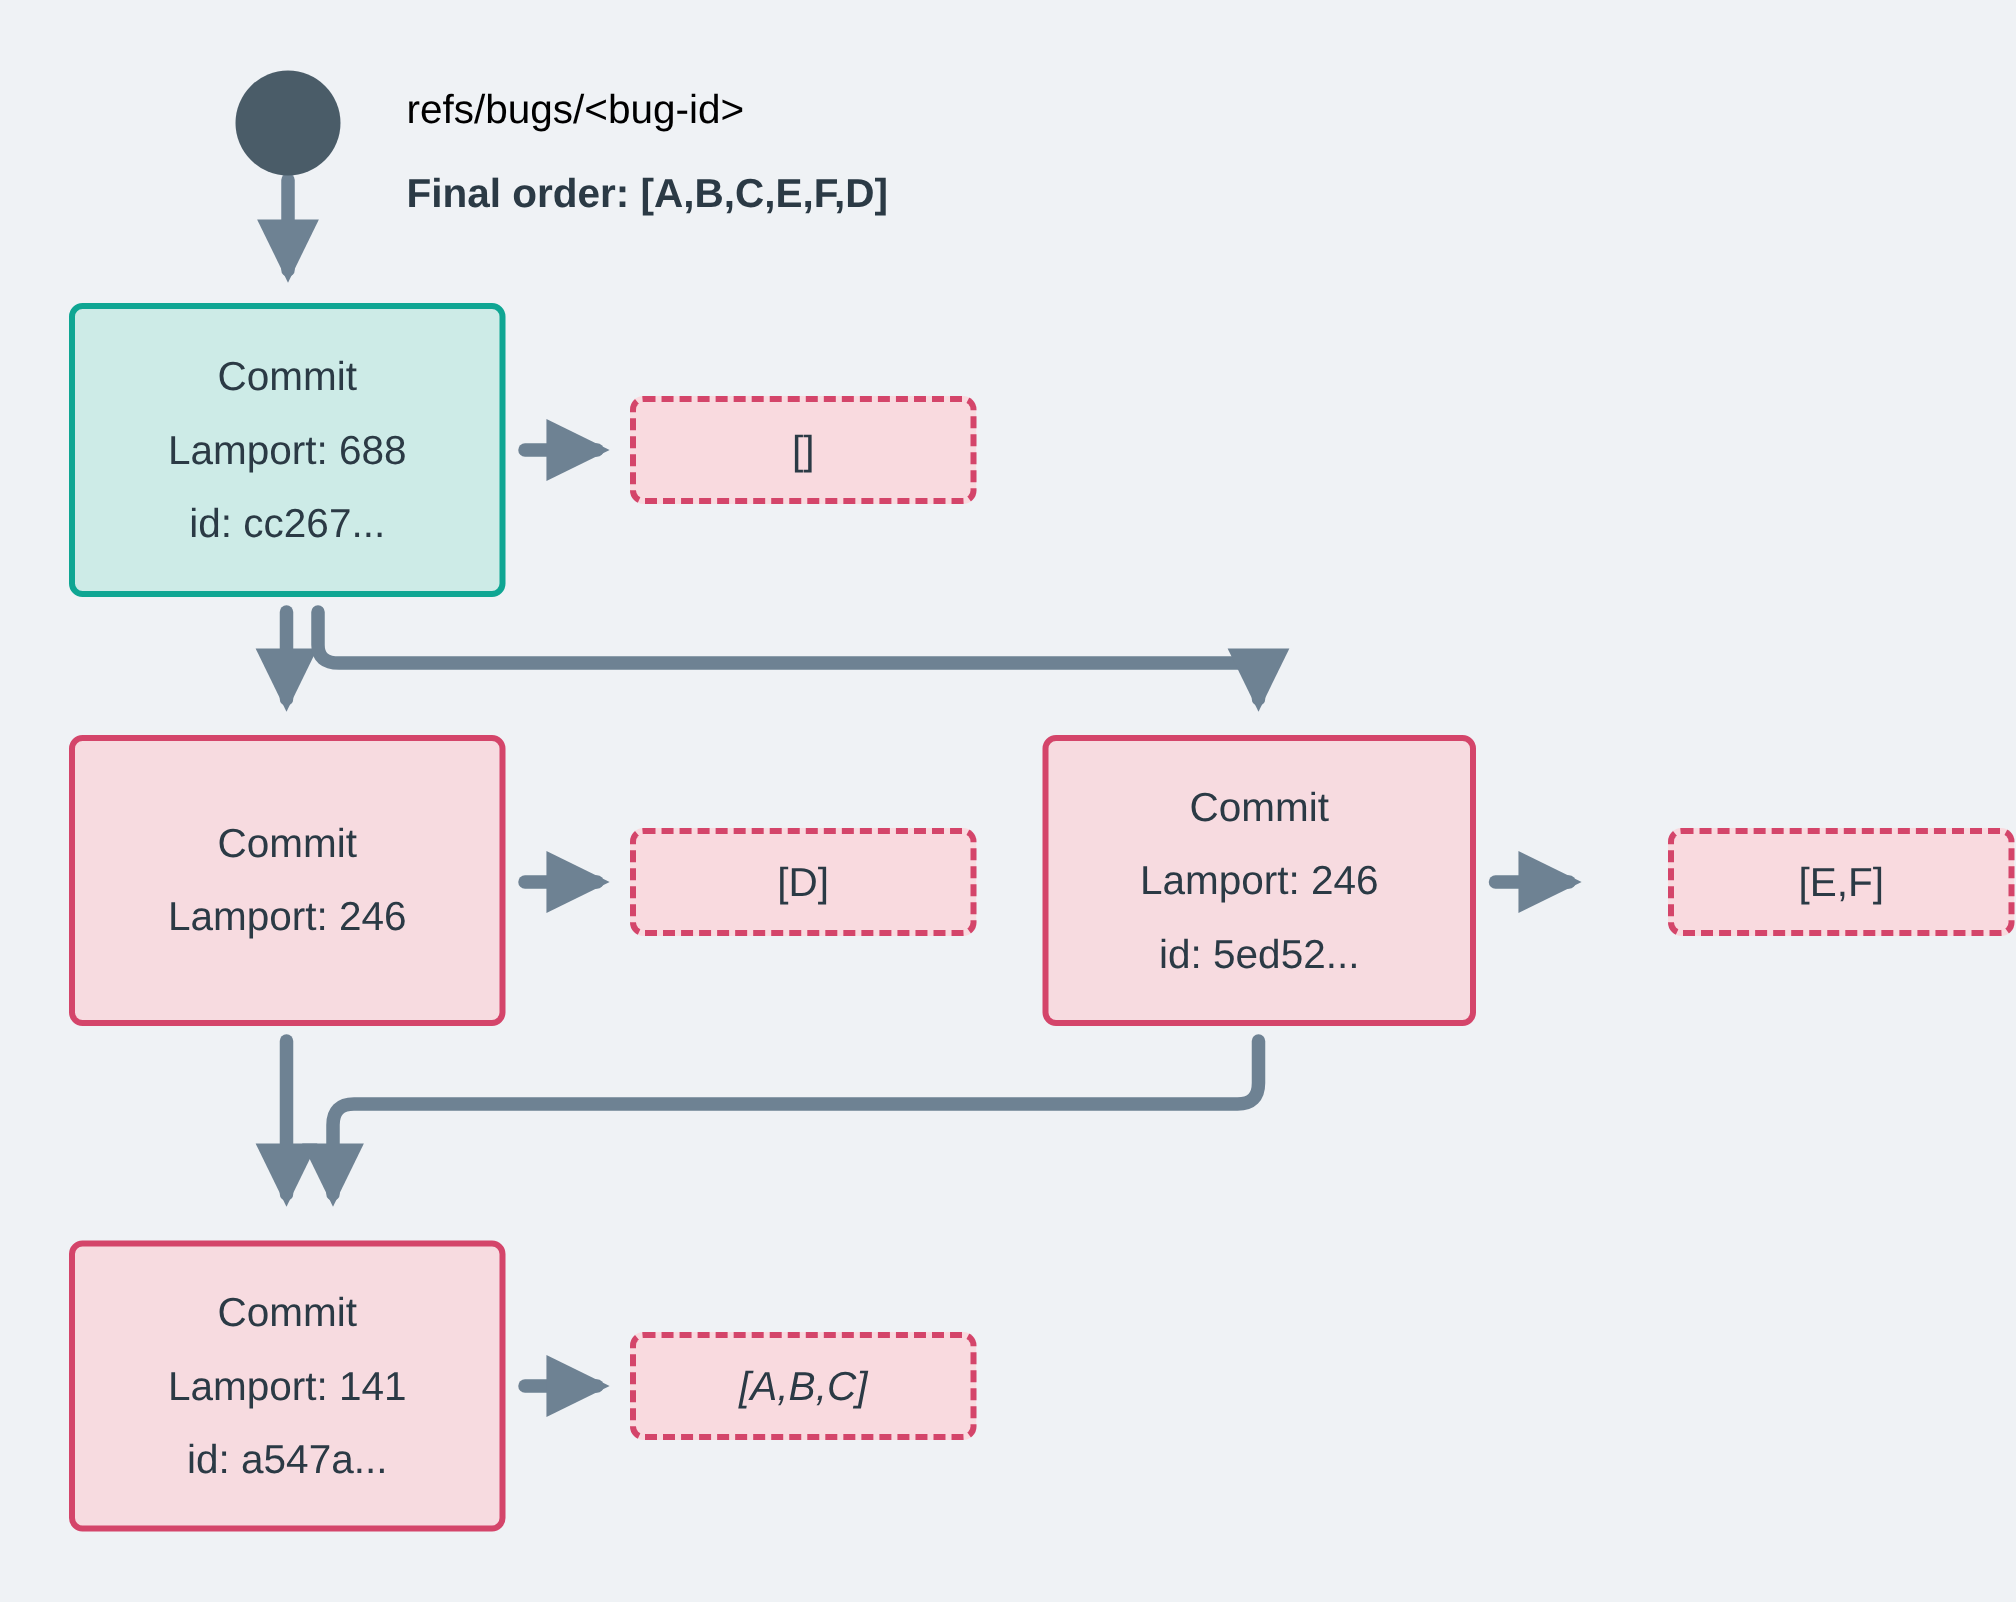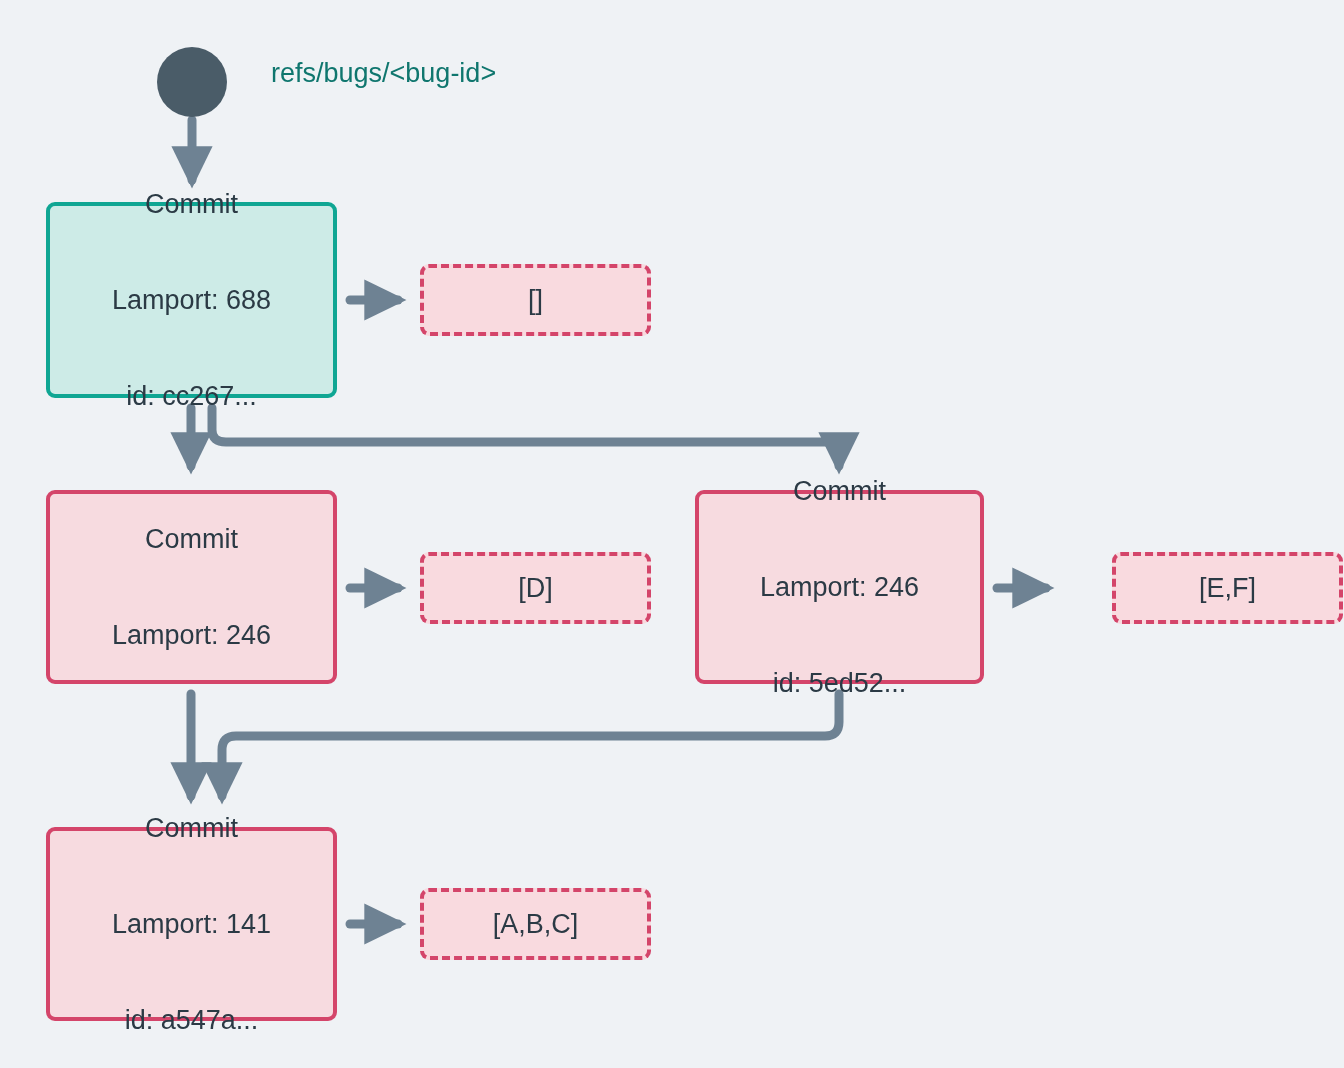--- a/index.html
+++ b/index.html
@@ -33,21 +33,21 @@
     border-radius: 50%;
     background: #4a5c68;
   }
 
   
   .ref-label {
     position: absolute;
     left: 271px;
     top: 56px;
     font-size: 27px;
-    color: #0f766e;
+    color: #000000;
     white-space: nowrap;
     line-height: 34px;
   }
   .order-label {
     position: absolute;
     left: 271px;
     top: 112px;
     font-size: 27px;
     font-weight: bold;
     color: #2b3a45;
@@ -61,21 +61,20 @@
     box-sizing: border-box;
     border-radius: 9px;
     display: flex;
     flex-direction: column;
     align-items: center;
     justify-content: center;
     color: #2b3a45;
     font-size: 27px;
     line-height: 49px;
     text-align: center;
-    gap: 47px;
   }
   .commit.teal {
     background: #cdebe7;
     border: 4px solid #0fa693;
   }
   .commit.red {
     background: #f7dbe0;
     border: 4px solid #d4456a;
   }
 
@@ -117,20 +116,21 @@
 
     <path d="M 350,300 L 398,300" stroke="#6e8293" stroke-width="9" fill="none" stroke-linecap="round" marker-end="url(#ah)"></path>
     <path d="M 350,588 L 398,588" stroke="#6e8293" stroke-width="9" fill="none" stroke-linecap="round" marker-end="url(#ah)"></path>
     <path d="M 997,588 L 1046,588" stroke="#6e8293" stroke-width="9" fill="none" stroke-linecap="round" marker-end="url(#ah)"></path>
     <path d="M 350,924 L 398,924" stroke="#6e8293" stroke-width="9" fill="none" stroke-linecap="round" marker-end="url(#ah)"></path>
   </svg>
 
   <div class="root-circle"></div>
 
   <div class="ref-label">refs/bugs/&lt;bug-id&gt;</div>
+  <div class="order-label">Final order: [A,B,C,E,F,D]</div>
 
   <div class="commit teal" style="left:46px; top:202px; width:291px; height:196px;">
     <div>Commit</div>
     <div>Lamport: 688</div>
     <div>id: cc267...</div>
   </div>
   <div class="oplist" style="left:420px; top:264px; width:231px; height:72px;">
     <span>[]</span>
   </div>
 
@@ -149,17 +149,17 @@
   </div>
   <div class="oplist" style="left:1112px; top:552px; width:231px; height:72px;">
     <span>[E,F]</span>
   </div>
 
   <div class="commit red" style="left:46px; top:827px; width:291px; height:194px;">
     <div>Commit</div>
     <div>Lamport: 141</div>
     <div>id: a547a...</div>
   </div>
-  <div class="oplist" style="left:420px; top:888px; width:231px; height:72px;">
+  <div class="oplist" style="left:420px; top:888px; width:231px; height:72px;font-style:italic;">
     <span>[A,B,C]</span>
   </div>
 
 </div>
 
 </body></html>

